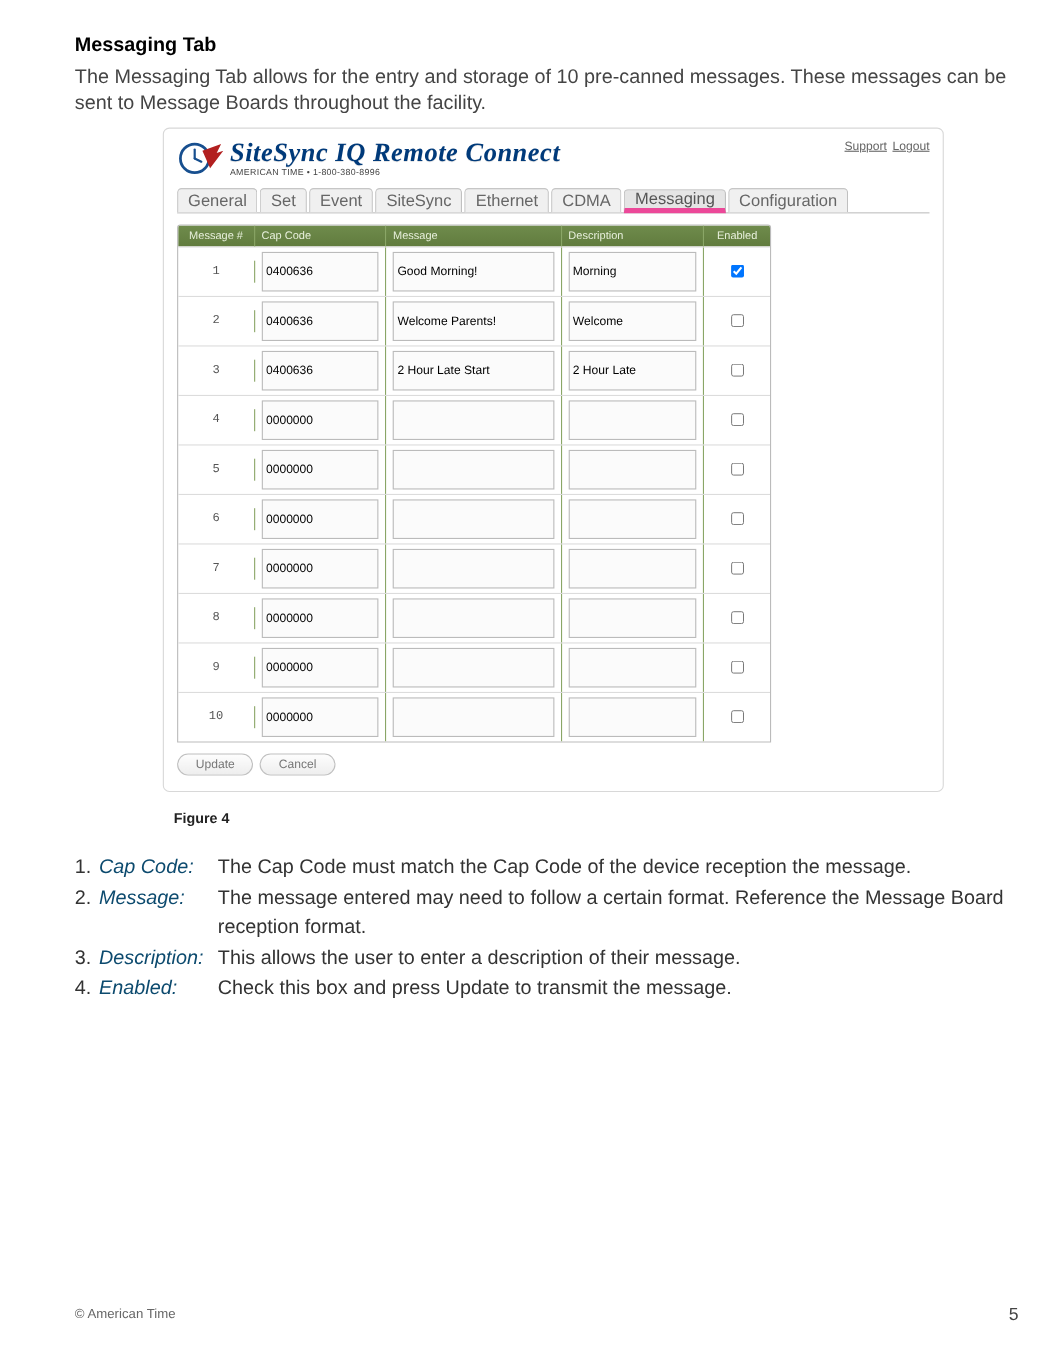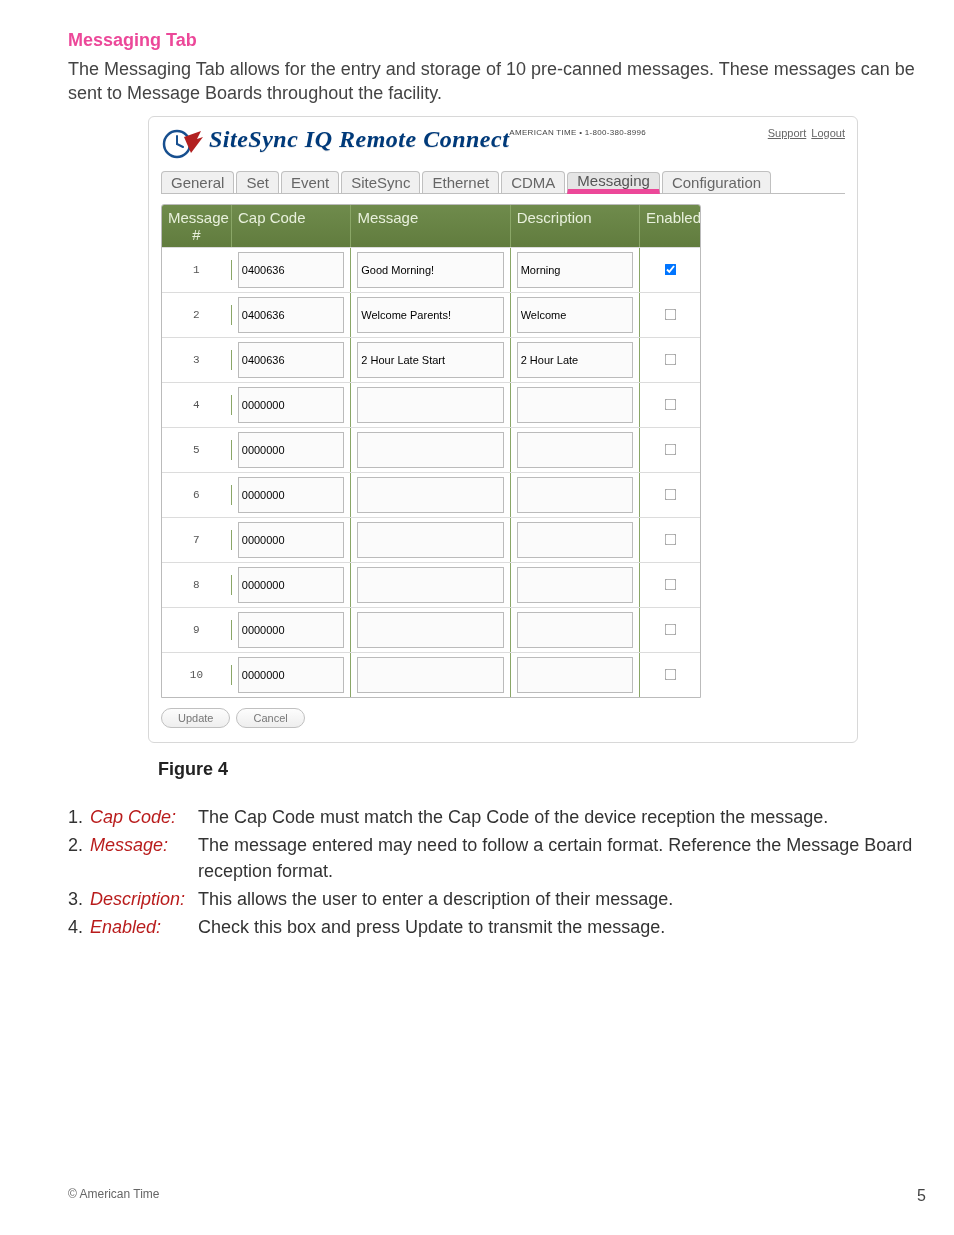--- a/index.html
+++ b/index.html
@@ -9,21 +9,21 @@
     font-family: Arial, Helvetica, sans-serif;
     color: #222;
     width: 954px;
     min-height: 1235px;
     position: relative;
   }
   .title {
     font-weight: bold;
     font-size: 18px;
     margin-bottom: 6px;
-    color: #ec4899;
+    color: #000000;
   }
   .intro {
     font-size: 18px;
     color: #444;
     line-height: 1.35;
     margin-bottom: 10px;
     padding-right: 0;
   }
   .screenshot {
     margin-left: 80px;
@@ -44,21 +44,21 @@
     align-items: flex-start;
     gap: 6px;
   }
   .logo-mark {
     width: 42px; height: 34px;
     position: relative;
   }
   .logo-mark svg { width: 100%; height: 100%; }
   .logo-text {
     display: flex;
-    flex-direction: row;
+    flex-direction: column;
   }
   .product-name {
     font-family: "Times New Roman", serif;
     font-style: italic;
     font-weight: 900;
     font-size: 24px;
     color: #003a7a;
     letter-spacing: 0.5px;
     line-height: 1;
     text-shadow: 0 1px 0 rgba(0,0,0,.1);
@@ -111,21 +111,21 @@
     margin-top: 10px;
     border: 1px solid #bbb;
     border-radius: 3px 3px 0 0;
     overflow: hidden;
     width: 540px;
   }
   .tbl-head {
     display: flex;
     background: linear-gradient(#6f8b4c,#617c3e);
     color: #e8f0dc;
-    font-size: 15px;
+    font-size: 10px;
   }
   .tbl-head div, .tbl-row div.cell {
     padding: 4px 6px;
     border-right: 1px solid #8aa667;
   }
   .tbl-head div:last-child, .tbl-row div.cell:last-child { border-right: none; }
   .col-num { width: 70px; text-align: center; }
   .col-cap { width: 120px; }
   .col-msg { width: 160px; }
   .col-desc { width: 130px; }
@@ -160,36 +160,36 @@
     background: linear-gradient(#fdfdfd,#eee);
     font-size: 11px;
     color: #777;
     padding: 3px 16px;
     cursor: pointer;
   }
   .figure-label {
     margin-left: 90px;
     margin-top: 16px;
     font-weight: bold;
-    font-size: 18px;
+    font-size: 13px;
     color: #222;
   }
   .def-list {
     margin-top: 24px;
     font-size: 18px;
     color: #333;
   }
   .def-row {
     display: flex;
     align-items: flex-start;
     line-height: 1.45;
     margin-bottom: 2px;
   }
   .def-num { width: 22px; flex: none; color: #333;}
-  .def-term { width: 108px; flex: none; font-style: italic; color: #b91c1c;}
+  .def-term { width: 108px; flex: none; font-style: italic; color: #0c4a6e;}
   .def-desc { flex: 1; color: #333;}
   .footer {
     position: absolute;
     bottom: 30px;
     left: 68px;
     right: 28px;
     display: flex;
     justify-content: space-between;
     font-size: 12px;
     color: #666;

